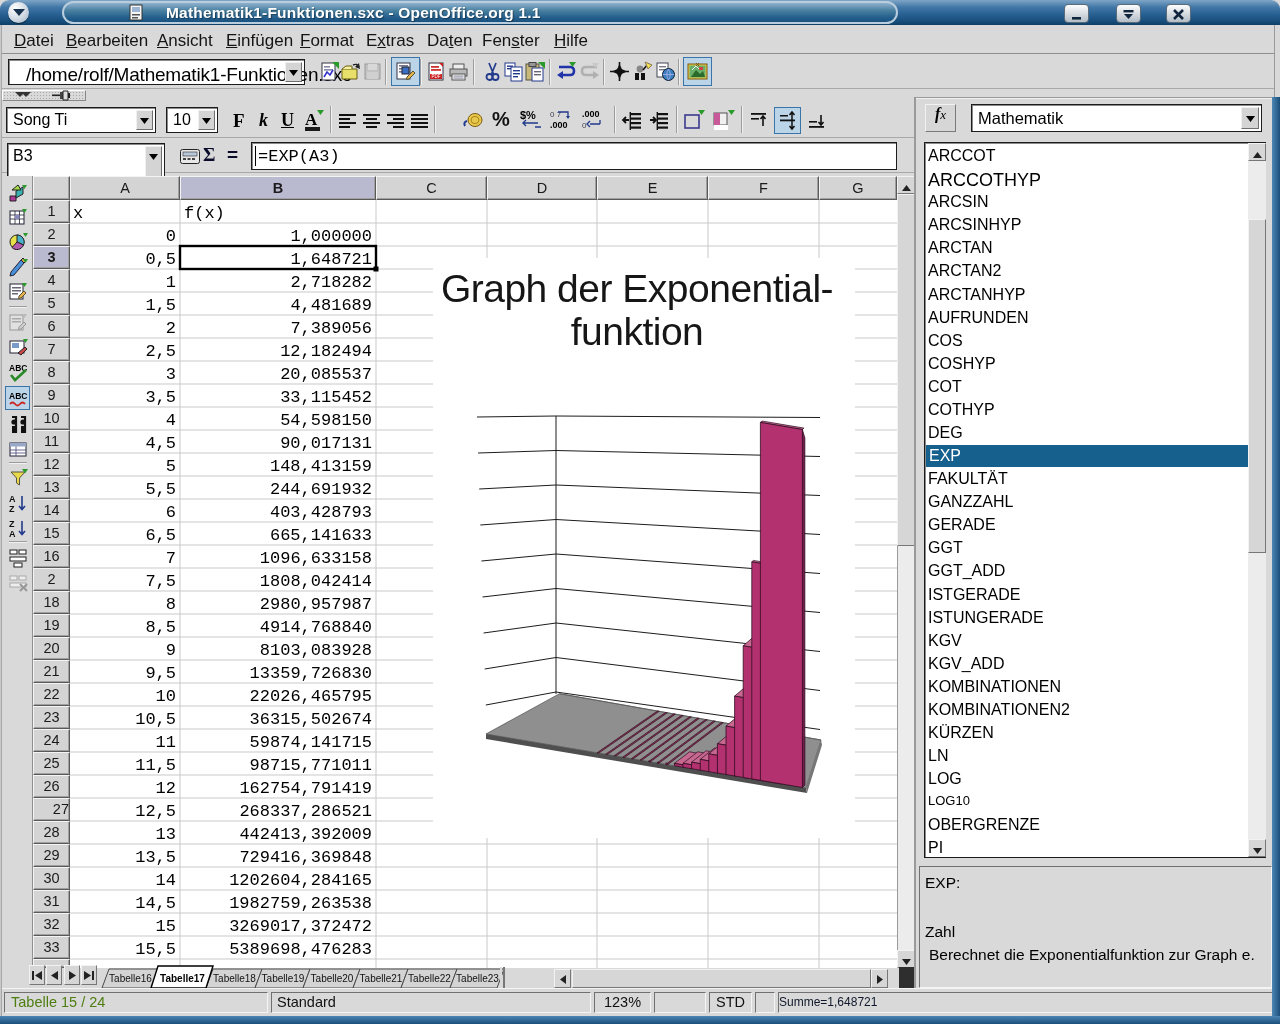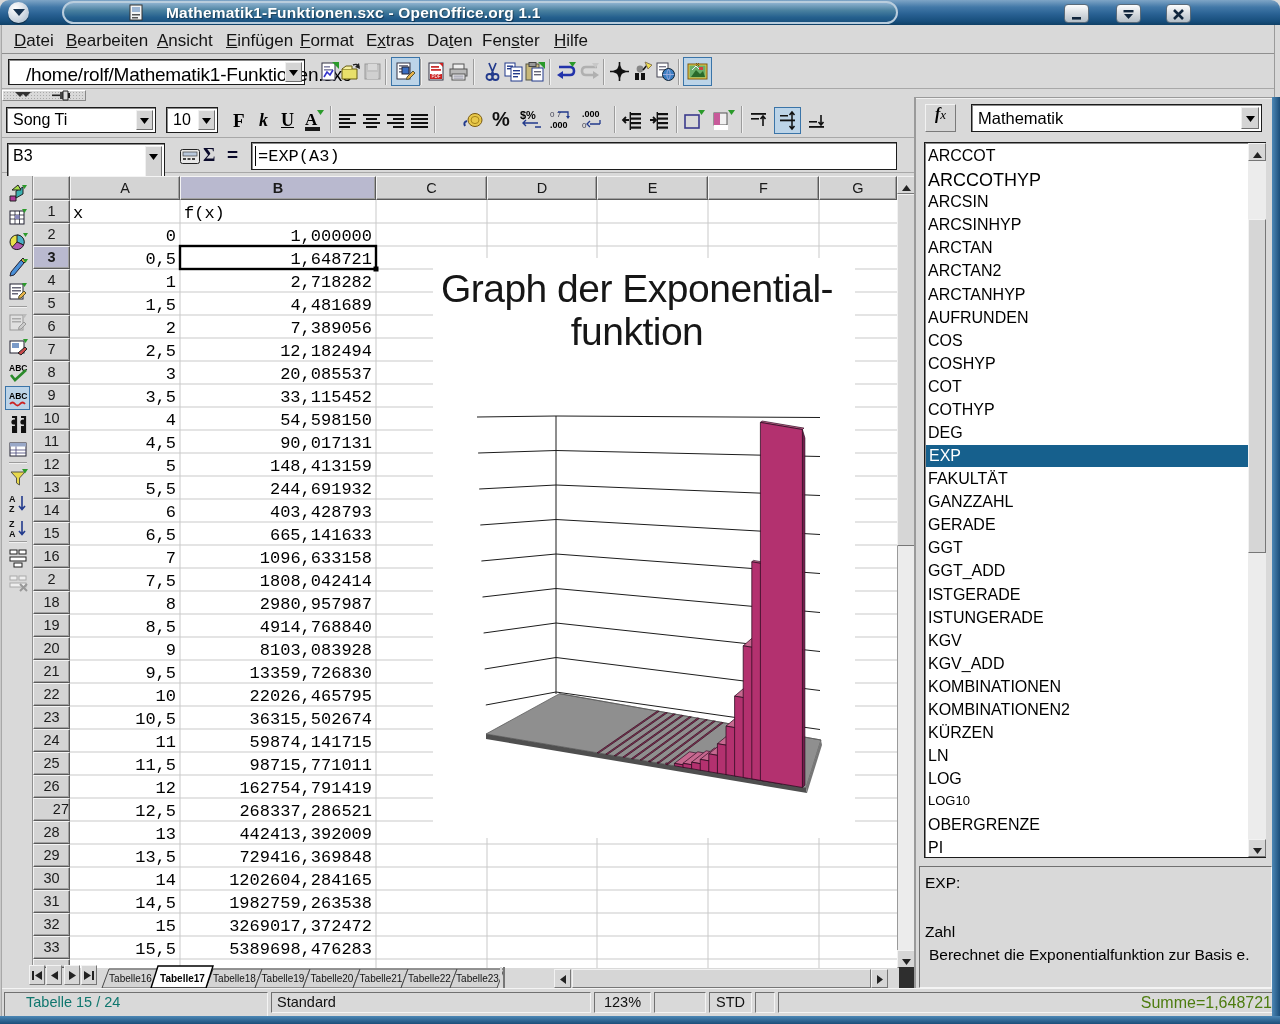--- a/index.html
+++ b/index.html
@@ -678,24 +678,24 @@
 <div class="abs" style="left:1248px;top:143px;width:18px;height:18px;background:#d6d6d6;border-top:1px solid #f2f2f2;border-left:1px solid #f2f2f2;border-bottom:1px solid #777;border-right:1px solid #777;text-align:center"><svg width="9" height="6" viewBox="0 0 9 6" style="margin-top:5px">
       <path d="M4.5 0 L9 6 L0 6 Z" fill="#222"></path>
     </svg></div>
 <div class="abs" style="left:1248px;top:219px;width:18px;height:334px;background:#d6d6d6;border-top:1px solid #f2f2f2;border-left:1px solid #f2f2f2;border-bottom:1px solid #777;border-right:1px solid #777"></div>
 <div class="abs" style="left:1248px;top:839px;width:18px;height:18px;background:#d6d6d6;border-top:1px solid #f2f2f2;border-left:1px solid #f2f2f2;border-bottom:1px solid #777;border-right:1px solid #777;text-align:center"><svg width="9" height="6" viewBox="0 0 9 6" style="margin-top:5px">
       <path d="M0 0 L9 0 L4.5 6 Z" fill="#222"></path>
     </svg></div>
 <div class="abs" style="left:919px;top:866px;width:353px;height:122px;background:#d9d9d9;border-top:1px solid #707070;border-left:1px solid #707070;border-bottom:1px solid #f4f4f4;border-right:1px solid #f4f4f4"></div>
 <div class="abs" style="left:925px;top:874px;font-size:15.5px;color:#000">EXP:</div>
 <div class="abs" style="left:925px;top:923px;font-size:15.5px;color:#000">Zahl</div>
-<div class="abs" style="left:929px;top:946px;font-size:15.5px;color:#000">Berechnet die Exponentialfunktion zur Basis e.</div>
+<div class="abs" style="left:929px;top:946px;font-size:15.5px;color:#000">Berechnet die Exponentialfunktion zur Graph e.</div>
 <div class="abs" style="left:0;top:988px;width:1280px;height:28px;background:#d9d9d9;border-top:1px solid #f4f4f4"></div>
-<div class="abs inset" style="left:4px;top:992px;width:264px;height:28px;background:#d9d9d9;font-size:14.5px;color:#0f766e;padding-left:21px;line-height:19px;white-space:nowrap">Tabelle 15 / 24</div>
+<div class="abs inset" style="left:4px;top:992px;width:264px;height:21px;background:#d9d9d9;font-size:14.5px;color:#4d7c0f;padding-left:6px;line-height:19px;white-space:nowrap">Tabelle 15 / 24</div>
 <div class="abs inset" style="left:271px;top:992px;width:320px;height:21px;background:#d9d9d9;font-size:14.5px;color:#111;padding-left:5px;line-height:19px;white-space:nowrap">Standard</div>
 <div class="abs inset" style="left:594px;top:992px;width:57px;height:21px;background:#d9d9d9;font-size:14.5px;color:#111;text-align:center;line-height:19px;white-space:nowrap">123%</div>
 <div class="abs inset" style="left:654px;top:992px;width:52px;height:21px;background:#d9d9d9;font-size:14.5px;color:#111;padding-left:5px;line-height:19px;white-space:nowrap"></div>
 <div class="abs inset" style="left:709px;top:992px;width:43px;height:21px;background:#d9d9d9;font-size:14.5px;color:#111;text-align:center;line-height:19px;white-space:nowrap">STD</div>
 <div class="abs inset" style="left:755px;top:992px;width:20px;height:21px;background:#d9d9d9;font-size:14.5px;color:#111;padding-left:5px;line-height:19px;white-space:nowrap"></div>
-<div class="abs inset" style="left:778px;top:992px;width:495px;height:21px;background:#d9d9d9;font-size:16px;color:#4d7c0f;text-align:right;line-height:19px;white-space:nowrap">Summe=1,648721</div>
+<div class="abs inset" style="left:778px;top:992px;width:495px;height:21px;background:#d9d9d9;font-size:12px;color:#0f172a;text-align:left;line-height:19px;white-space:nowrap">Summe=1,648721</div>
 <div class="abs" style="left:0;top:1016px;width:1280px;height:8px;background:linear-gradient(180deg,#4c87b5,#1b4e7a)"></div>
 <div class="abs" style="left:0;top:25px;width:2px;height:991px;background:#c9c9c9;border-right:1px solid #a8a8a8"></div>
 <div class="abs" style="left:1272px;top:97px;width:8px;height:919px;background:linear-gradient(90deg,#4c87b5,#1b4e7a)"></div>
 <div class="abs" style="left:1274px;top:25px;width:6px;height:72px;background:#d9d9d9;border-left:1px solid #9a9a9a"></div>
 </body></html>

